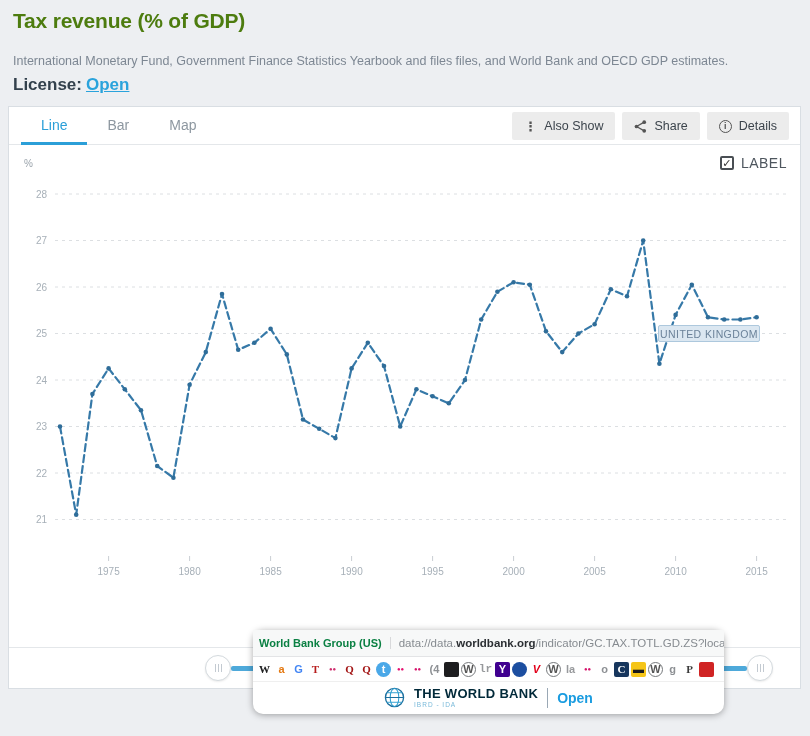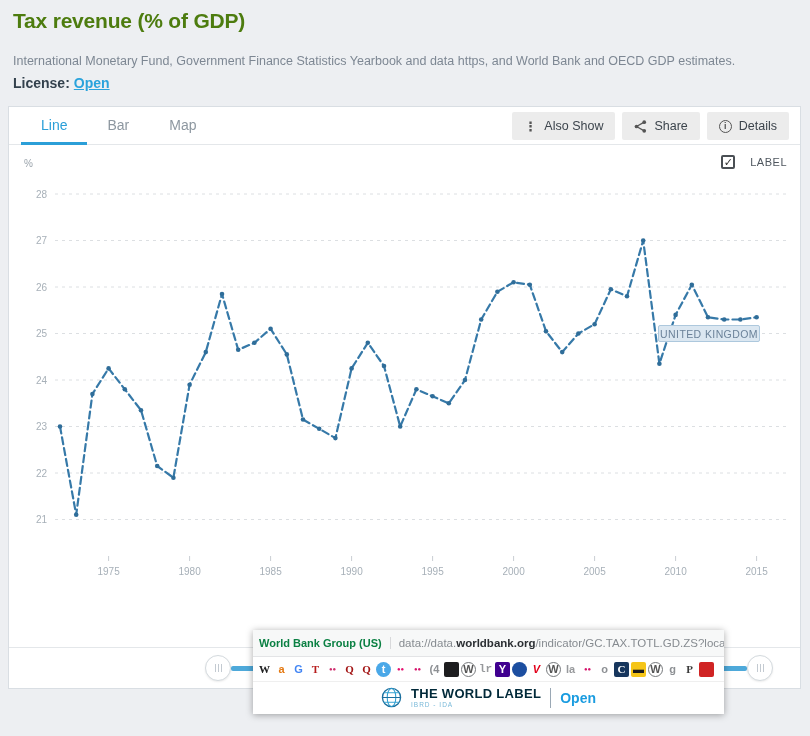--- a/index.html
+++ b/index.html
@@ -5,21 +5,21 @@
   * { box-sizing: border-box; margin: 0; padding: 0; }
   html,body { width:810px; height:736px; }
   body {
     font-family:"Liberation Sans","DejaVu Sans",sans-serif;
     background:#edeff2; position:relative; overflow:hidden;
   }
   
   .header { padding:9px 14px 0 13px; }
   .page-title { font-size:21px; font-weight:bold; color:#4d7c0f; letter-spacing:-0.2px; }
   .subtitle { margin-top:21px; font-size:12.5px; color:#7d8793; }
-  .license-row { margin-top:7px; font-size:14px; color:#33414d; font-weight:bold; }
+  .license-row { margin-top:7px; font-size:17px; color:#33414d; font-weight:bold; }
   .license-row .open { color:#2aa3dc; margin-left:4px; }
 
   
   .card {
     position:absolute; left:8px; top:106px; width:793px; height:583px;
     background:#fff; border:1px solid #d9dee3;
   }
   .tabbar { height:38px; border-bottom:1px solid #e4e7ea; display:flex; align-items:stretch; position:relative; }
   .tabs { display:flex; margin-left:12px; }
   .tab { padding:4px 20px; display:flex; align-items:center; font-size:14px; color:#8d97a0; cursor:pointer; border-bottom:3px solid transparent; margin-bottom:-1px; }
@@ -30,41 +30,41 @@
   .kebab { font-size:13px; font-weight:bold; color:#555; line-height:1; }
   .info-circle { width:13px; height:13px; border:1px solid #555; border-radius:50%; display:flex;
                  align-items:center; justify-content:center; font-size:9px; color:#555; font-weight:bold; }
 
   
   .chart-pane { position:relative; height:502px; }
   .chart-svg { position:absolute; left:0; top:0; }
   .label-toggle { position:absolute; right:13px; top:10px; display:flex; align-items:center; gap:7px; }
   .checkbox { width:14px; height:14px; border:2px solid #4a4f54; border-radius:2px; background:#fff;
               display:flex; align-items:center; justify-content:center; font-size:11px; color:#333; line-height:1; }
-  .label-text { font-size:11px; color:#4e565e; letter-spacing:0.5px;margin-left:8px; }
+  .label-text { font-size:14px; color:#4e565e; letter-spacing:0.5px; }
   .tooltip {
     position:absolute; left:649px; top:180px; width:102px; height:17px;
     background:#dbe7f1; border:1px solid #adc8dd; border-radius:2px;
     display:flex; align-items:center; justify-content:center;
     font-size:10.5px; color:#6b8299; letter-spacing:0.4px; z-index:3;
   }
 
   
   .bottom-bar { position:absolute; left:0; bottom:0; width:100%; height:41px; border-top:1px solid #e4e7ea; background:#fff; }
   .range-label { position:absolute; left:0; top:0; width:177px; height:41px; border-right:1px solid #e4e7ea;
                  display:flex; align-items:center; justify-content:center; font-size:13.5px; font-weight:bold; color:#4f5a66; letter-spacing:0.5px; }
   .slider-line { position:absolute; top:18px; height:5px; background:#4ea9da; border-radius:2px; }
   .slider-handle { position:absolute; top:7px; width:26px; height:26px; border-radius:50%;
                    background:#fff; border:1px solid #d4dade; box-shadow:0 1px 2px rgba(0,0,0,0.08);
                    display:flex; align-items:center; justify-content:center; gap:2px; cursor:ew-resize; z-index:2; }
   .slider-handle i { display:block; width:1px; height:8px; background:#c3cad1; }
 
   
   .popup { position:absolute; left:253px; top:630px; width:471px; height:84px; background:#fff;
-           box-shadow:0 1px 7px rgba(0,0,0,0.35); z-index:10; }
+           box-shadow:0 1px 7px rgba(0,0,0,0.35); z-index:10;border-radius:10px; }
   .addr-row { height:27px; background:#f7f8f8; border-bottom:1px solid #e3e4e6; display:flex; align-items:center; padding:0 6px; white-space:nowrap; overflow:hidden; }
   .site-chip { color:#0b8043; font-weight:bold; font-size:11px; padding-right:8px; border-right:1px solid #d8d9db; margin-right:8px; flex:none; }
   .url { font-size:11.5px; color:#868b90; }
   .url b { color:#2b2f33; }
   .fav-row { height:25px; display:flex; align-items:center; padding:0 4px; gap:2px; border-bottom:1px solid #efefef; overflow:hidden; }
   .fav { width:15px; height:15px; flex:none; display:flex; align-items:center; justify-content:center;
          font-size:11px; font-weight:bold; line-height:1; border-radius:2px; }
   .fav.circle { border-radius:50%; }
   .fav.serif { font-family:"Liberation Serif","DejaVu Serif",serif; }
   .fav.italic { font-style:italic; }
@@ -74,21 +74,21 @@
   .wb-name { font-size:13px; font-weight:bold; color:#012939; letter-spacing:0.3px; }
   .wb-sub { font-size:6.5px; color:#79b9d9; letter-spacing:1px; margin-top:2px; }
   .logo-divider { width:1px; height:20px; background:#9aa8b5; }
   .data-word { font-size:14px; font-weight:bold; color:#1a9ce0; }
 </style>
 </head>
 <body>
 
 <div class="header">
   <div class="page-title">Tax revenue (% of GDP)</div>
-  <div class="subtitle">International Monetary Fund, Government Finance Statistics Yearbook and data https, and World Bank and OECD GDP estimates.</div>
+  <div class="subtitle">International Monetary Fund, Government Finance Statistics Yearbook and files files, and World Bank and OECD GDP estimates.</div>
   <div class="license-row">
     <span>License:</span><a class="open" href="#">Open</a>
   </div>
 </div>
 
 <div class="card">
   <div class="tabbar">
     <div class="tabs" id="tabs">
         <div class="tab active">Line</div>
         <div class="tab">Bar</div>
@@ -257,19 +257,19 @@
     </div>
   <div class="logo-row">
     <svg width="21" height="21" viewBox="0 0 22 22">
       <circle cx="11" cy="11" r="9.5" fill="none" stroke="#1b6f9e" stroke-width="1.4"></circle>
       <ellipse cx="11" cy="11" rx="4.5" ry="9.5" fill="none" stroke="#2e9fd0" stroke-width="1.1"></ellipse>
       <line x1="1.5" y1="11" x2="20.5" y2="11" stroke="#1b6f9e" stroke-width="1.1"></line>
       <line x1="3" y1="6" x2="19" y2="6" stroke="#2e9fd0" stroke-width="1"></line>
       <line x1="3" y1="16" x2="19" y2="16" stroke="#2e9fd0" stroke-width="1"></line>
     </svg>
     <div class="wb-text">
-      <span class="wb-name">THE WORLD LABEL</span>
+      <span class="wb-name">THE WORLD BANK</span>
       <span class="wb-sub">IBRD - IDA</span>
     </div>
     <div class="logo-divider"></div>
     <span class="data-word">Open</span>
   </div>
 </div>
 
 </body></html>

